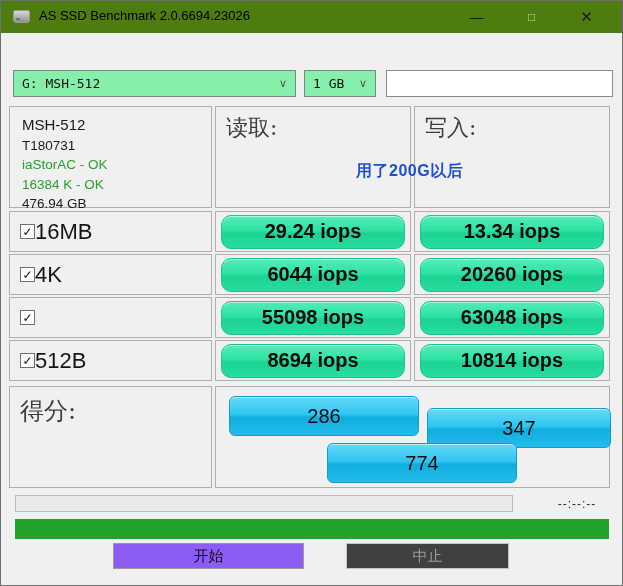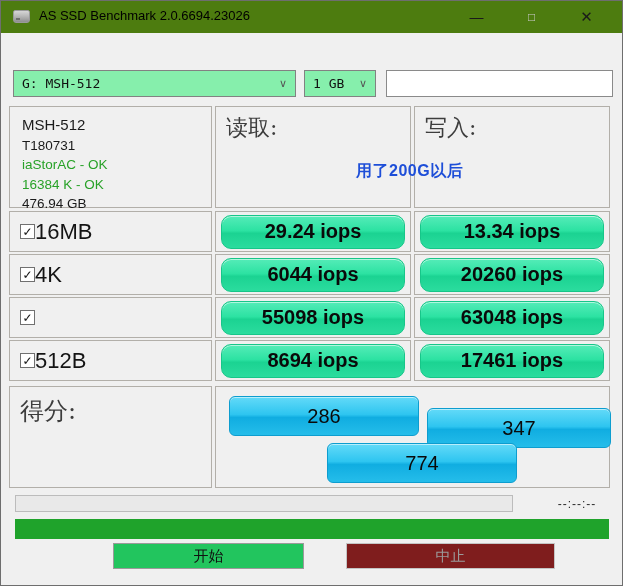--- a/index.html
+++ b/index.html
@@ -78,22 +78,22 @@
   
   .progress-empty { position:absolute; left:14px; top:494px; width:498px; height:17px;
                     background:#e9e9e9; border:1px solid #bcbcbc; }
   .time-label { position:absolute; left:540px; top:496px; width:72px; text-align:center;
                 font-size:12px; color:#2a2a2a; letter-spacing:1px; }
   .progress-green { position:absolute; left:14px; top:518px; width:594px; height:20px;
                     background:var(--progress-green,#1fa32b); }
 
   .btn { position:absolute; top:542px; height:26px; display:flex; align-items:center; justify-content:center;
          font-size:15px; }
-  .btn-start { left:112px; width:191px; background:#22c55e; border:1px solid #9a9a9a; color:#111; }
-  .btn-abort { left:345px; width:209px; background:#7f1d1d; border:1px solid #c4c4c4; color:#9b9b9b; }
+  .btn-start { left:112px; width:191px; background:#8b5cf6; border:1px solid #9a9a9a; color:#111; }
+  .btn-abort { left:345px; width:163px; background:#404040; border:1px solid #c4c4c4; color:#9b9b9b; }
 </style>
 </head>
 <body>
 
 <div class="window">
 
   <div class="titlebar">
     <div class="app-icon"></div>
     <div class="title-text">AS SSD Benchmark 2.0.6694.23026</div>
     <div class="win-controls">
@@ -162,21 +162,21 @@
   </div>
 
   <div class="cell col-label row-cell label-cell" style="top:339px">
     <span class="checkbox">✓</span>
     <span class="row-label">512B</span>
   </div>
   <div class="cell col-read row-cell value-cell" style="top:339px">
     <div class="pill pill-green">8694 iops</div>
   </div>
   <div class="cell col-write row-cell value-cell" style="top:339px">
-    <div class="pill pill-green">17461 iops</div>
+    <div class="pill pill-green">10814 iops</div>
   </div>
 
   <div class="cell col-label score-label-cell">
     <span class="score-title">得分:</span>
   </div>
   <div class="cell score-values-cell">
     <div class="score-pill pill-blue score-read">286</div>
     <div class="score-pill pill-blue score-write">347</div>
     <div class="score-pill pill-blue score-total">774</div>
   </div>

